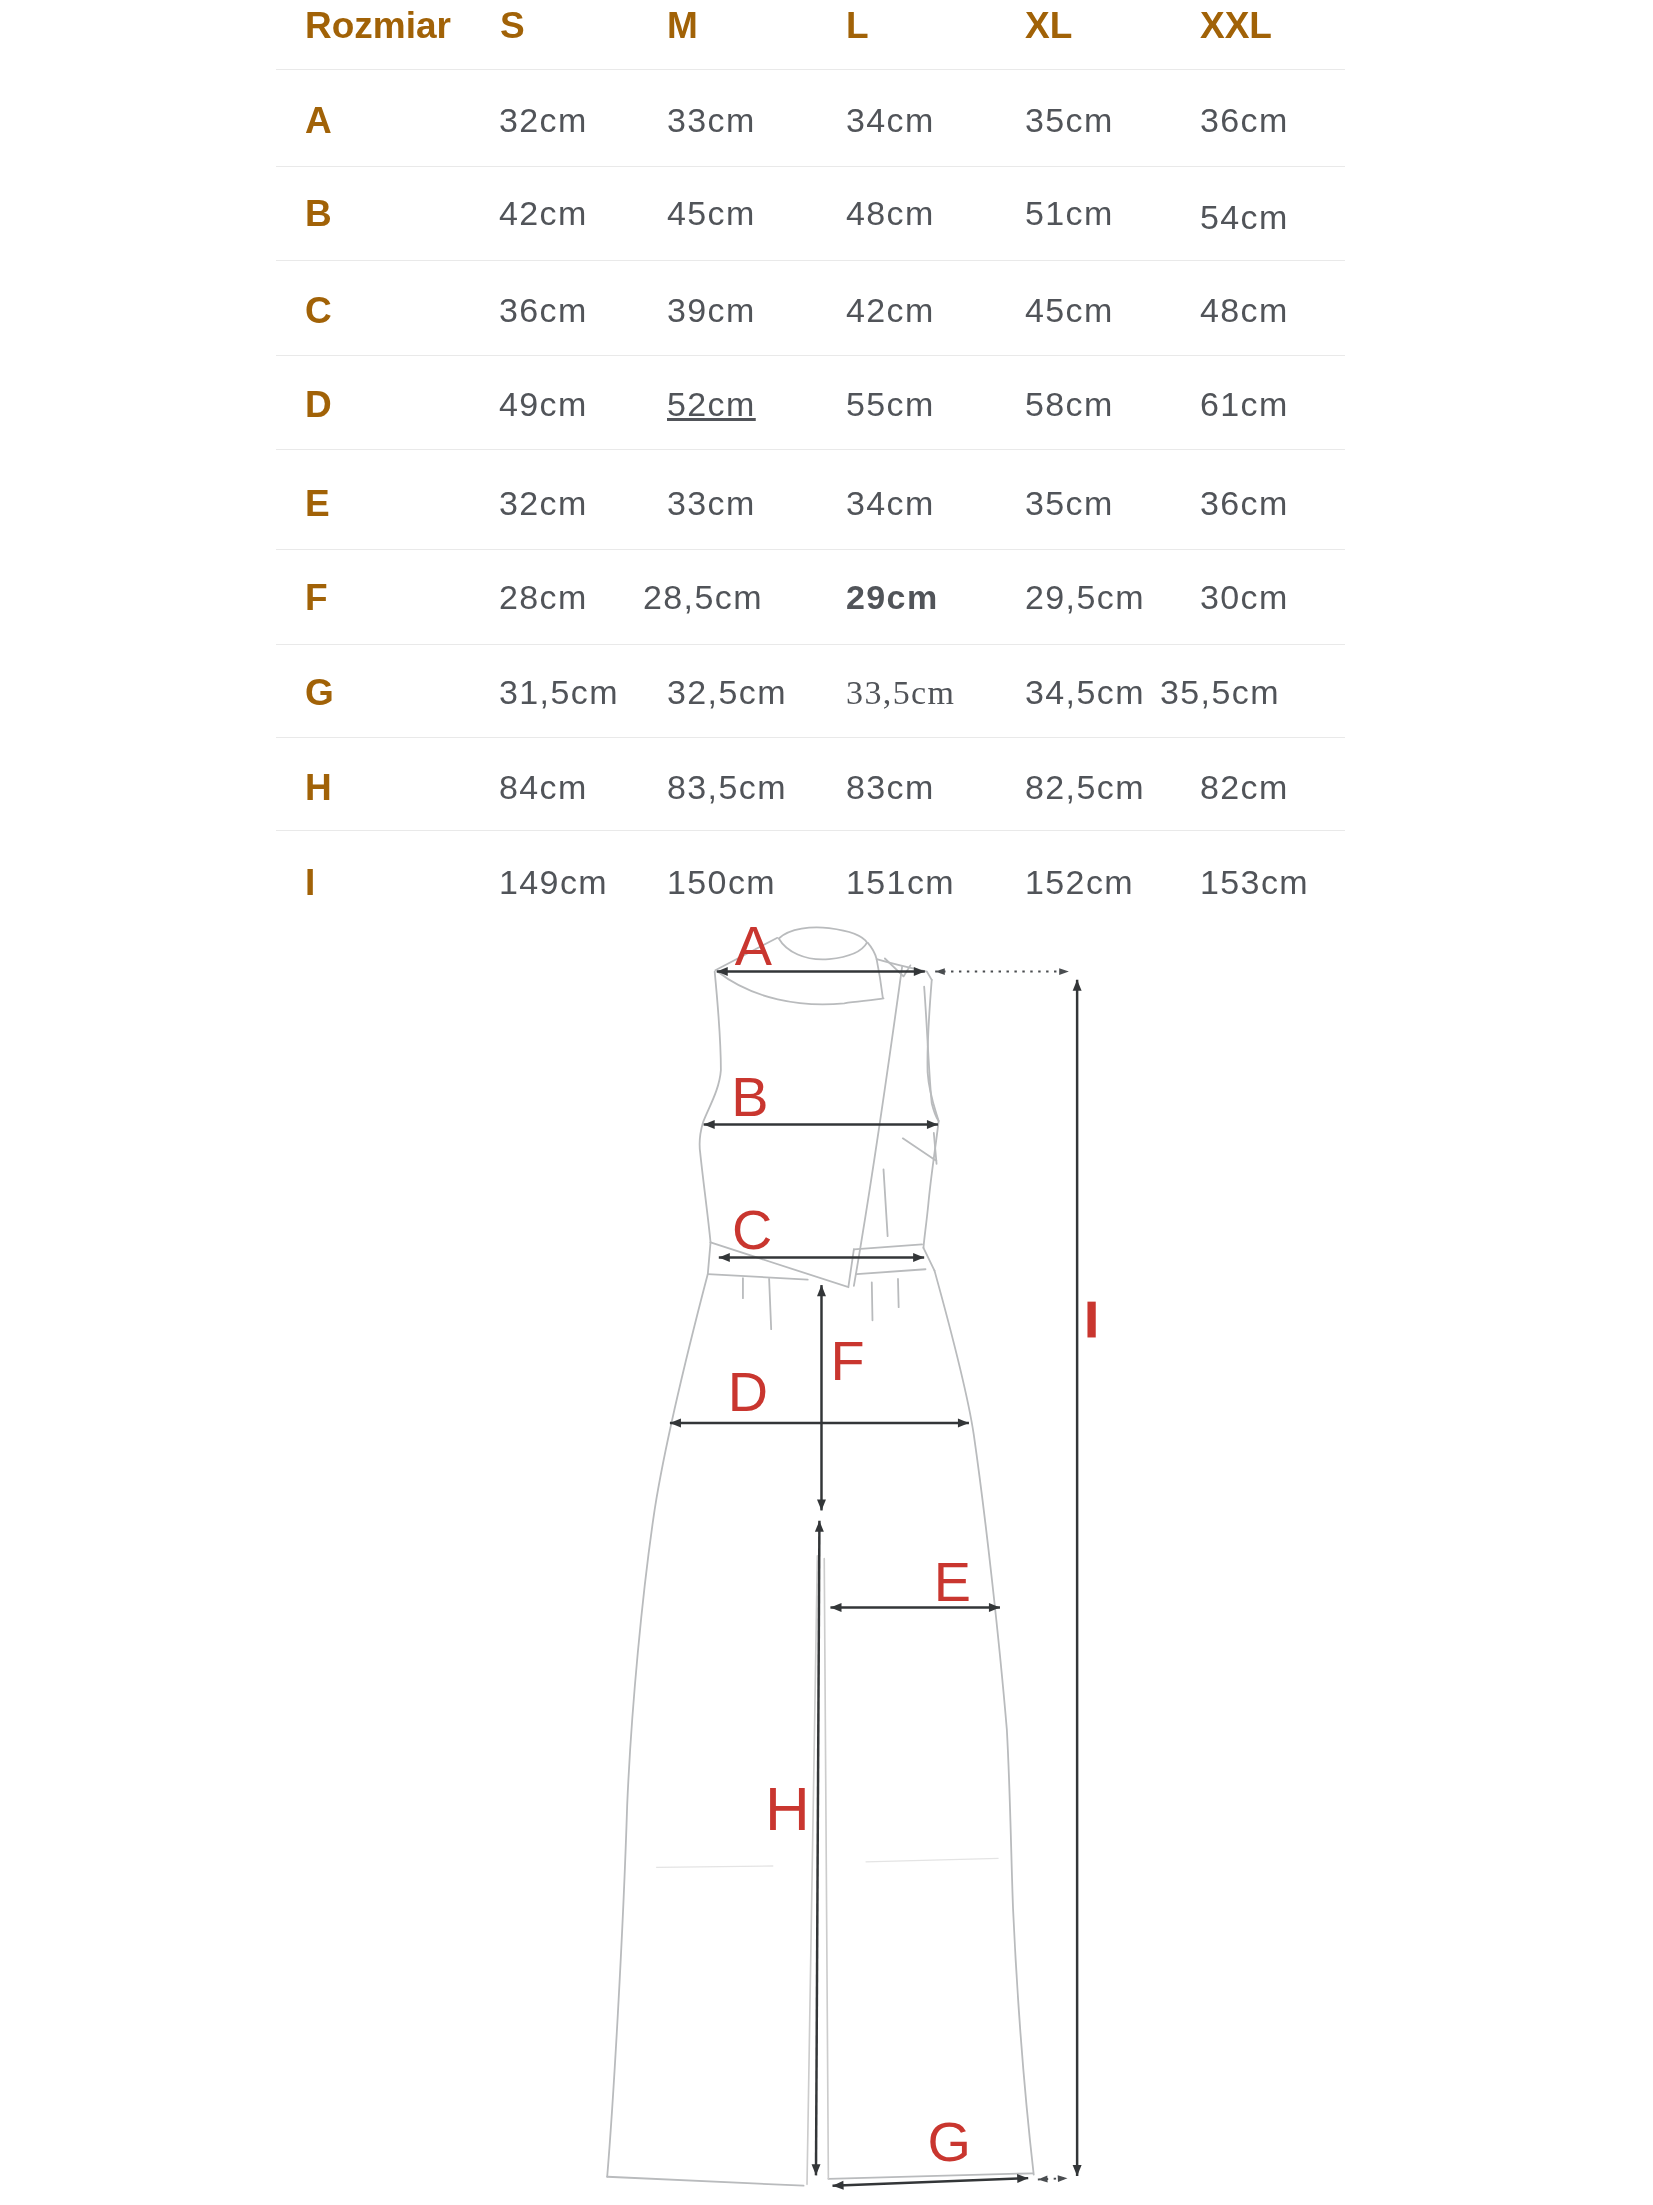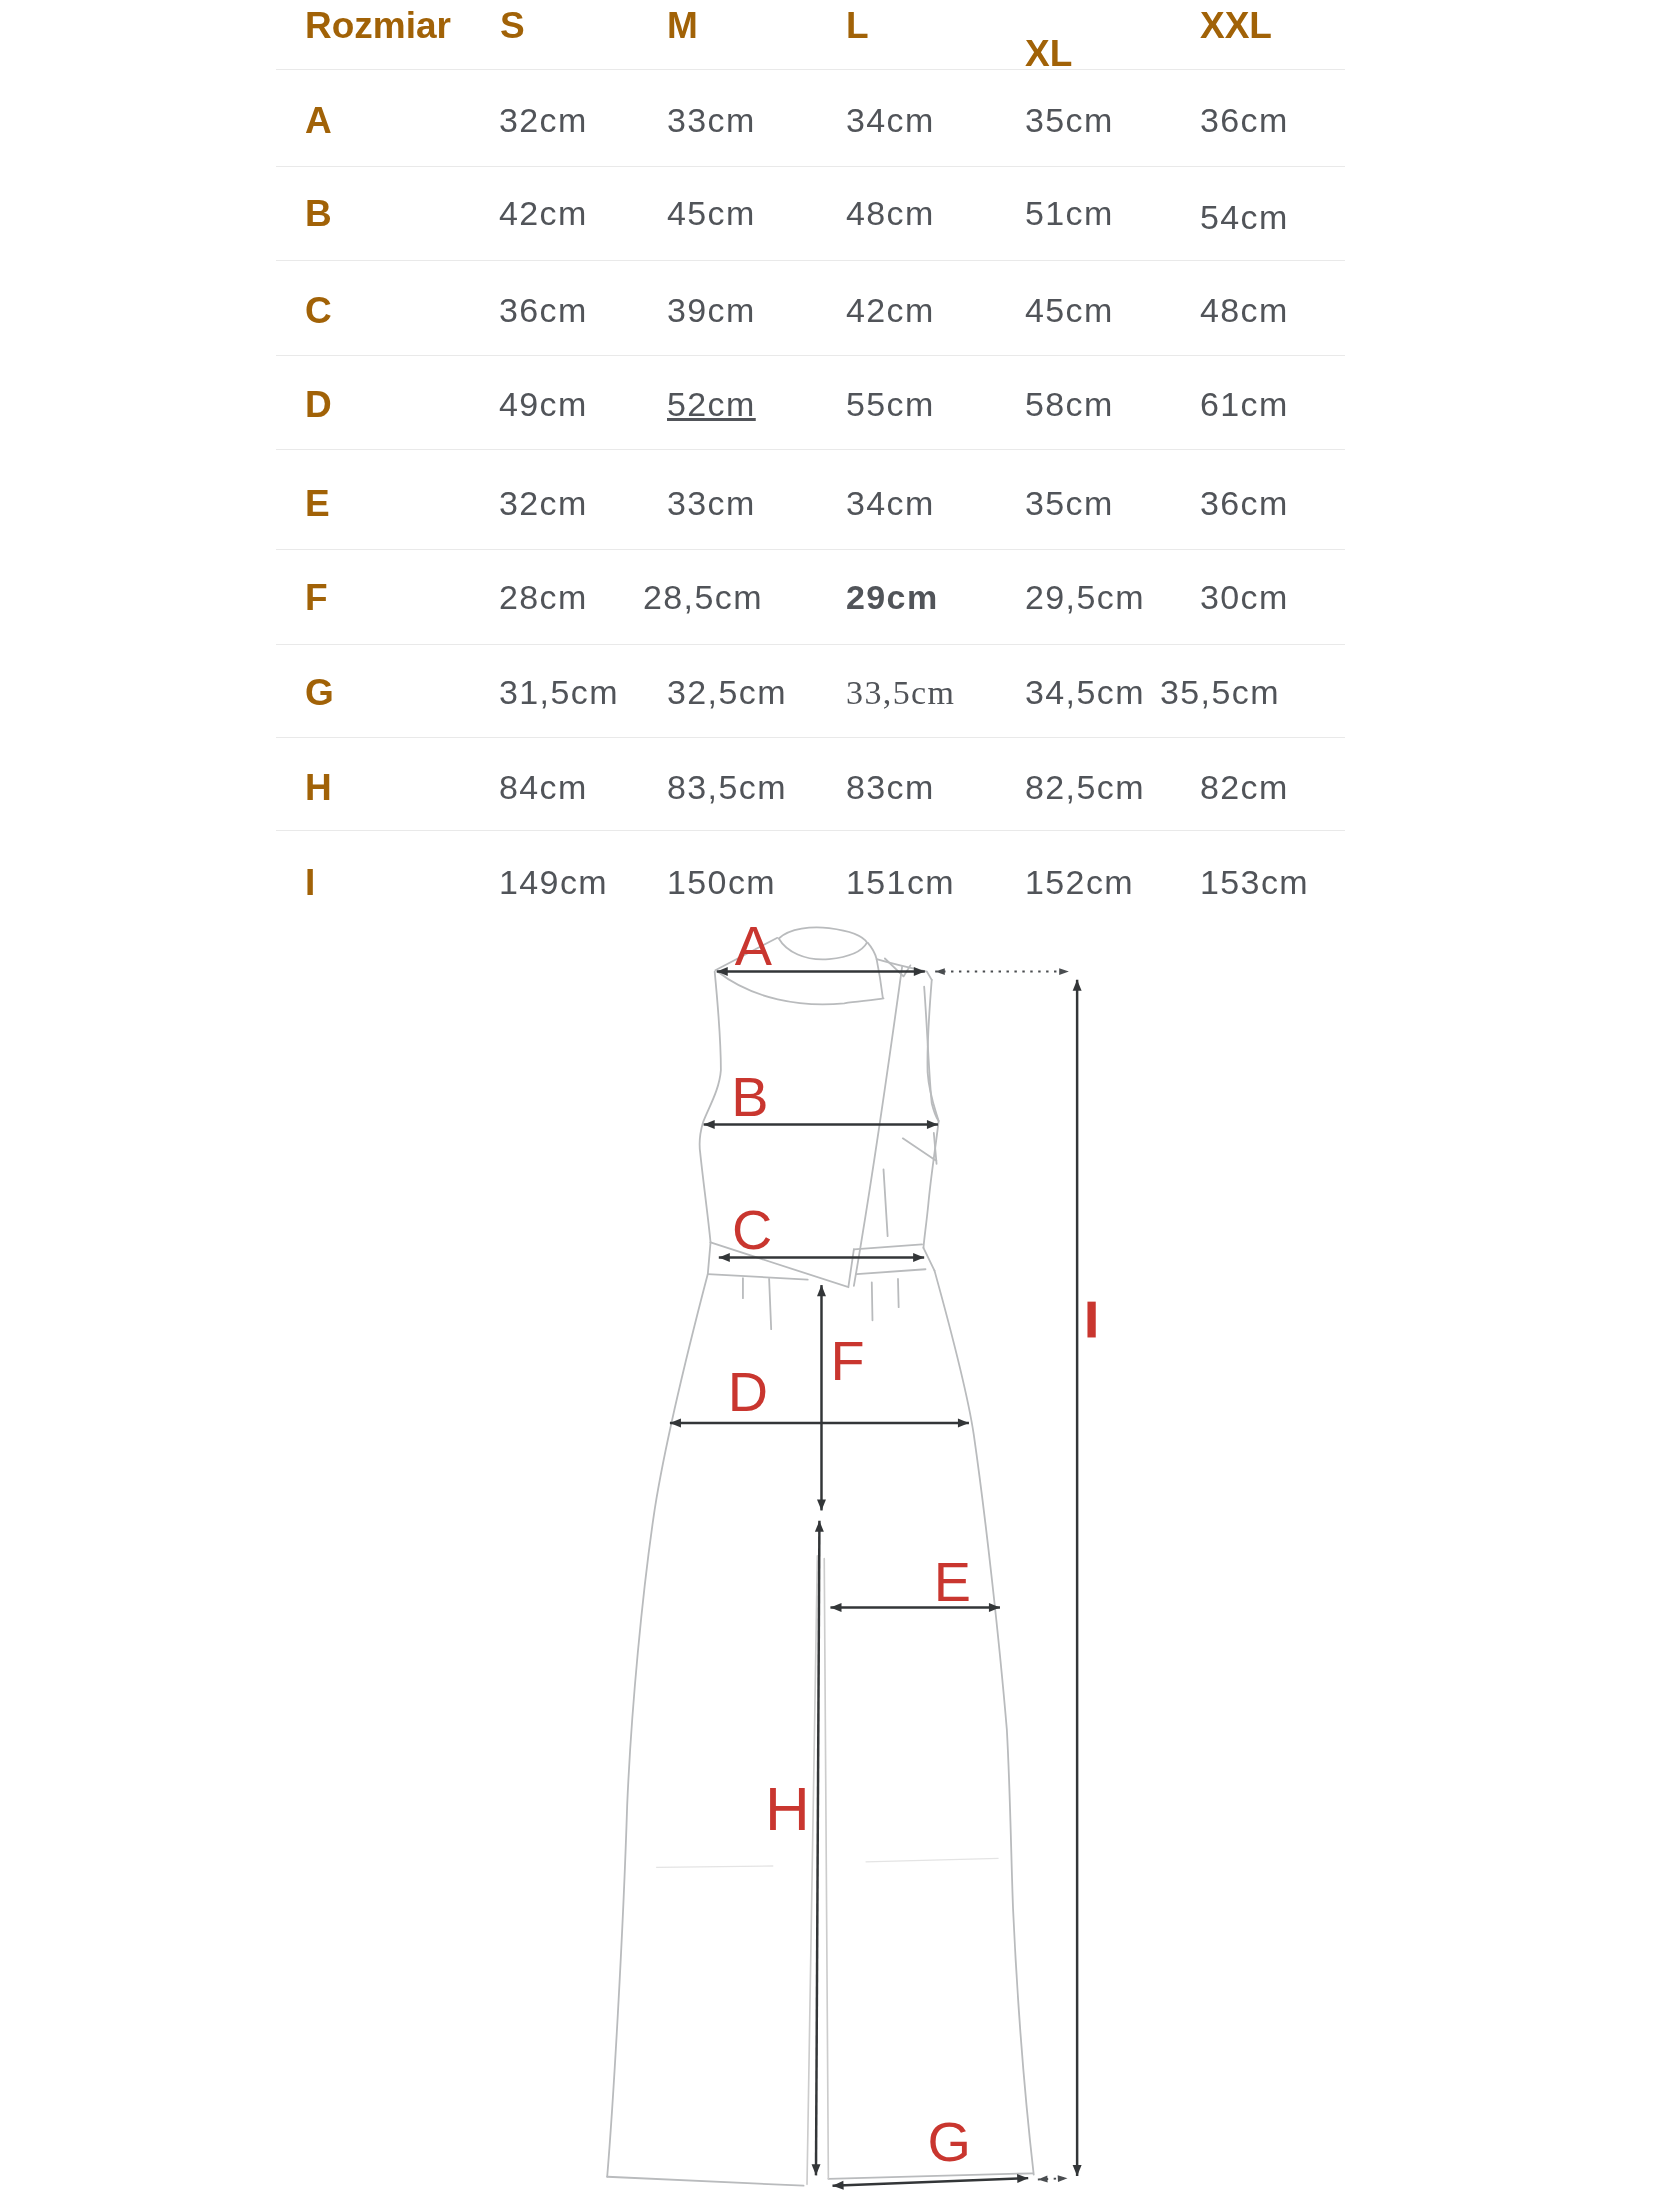--- a/index.html
+++ b/index.html
@@ -9,21 +9,21 @@
 .sep{position:absolute;height:1.4px;background:#e9e9e9;left:276px;width:1069px;}
 </style>
 </head>
 <body>
 <div id="page">
 
 <div class="hd" style="left:305px;top:5.5px;">Rozmiar</div>
 <div class="hd" style="left:500px;top:5.5px;">S</div>
 <div class="hd" style="left:667px;top:5.5px;">M</div>
 <div class="hd" style="left:846px;top:5.5px;">L</div>
-<div class="hd" style="left:1025px;top:5.5px;margin-top:28px;">XL</div>
+<div class="hd" style="left:1025px;top:5.5px;">XL</div>
 <div class="hd" style="left:1200px;top:5.5px;">XXL</div>
 
 <div class="sep" style="top:69px;"></div>
 
 <div class="hd" style="left:305px;top:101px;">A</div>
 <div class="vl" style="left:499px;top:101px;">32cm</div>
 <div class="vl" style="left:667px;top:101px;">33cm</div>
 <div class="vl" style="left:846px;top:101px;">34cm</div>
 <div class="vl" style="left:1025px;top:101px;">35cm</div>
 <div class="vl" style="left:1200px;top:101px;">36cm</div>

